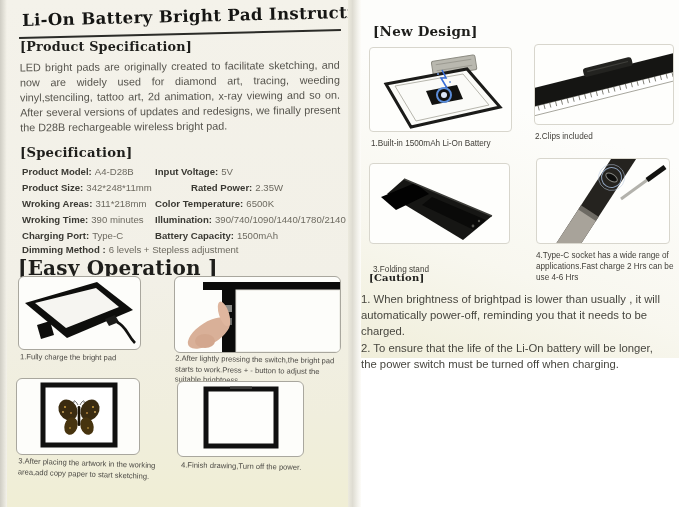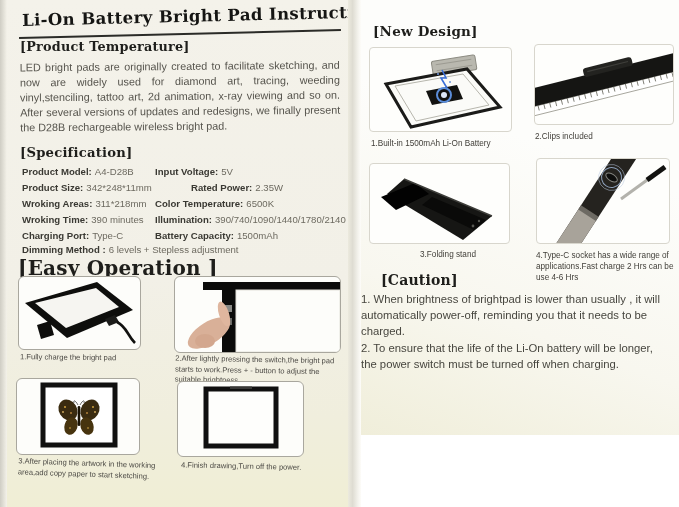--- a/index.html
+++ b/index.html
@@ -16,21 +16,21 @@
   }
   #left-edge-shadow {
     position:absolute; left:0; top:0; width:7px; height:507px;
     background:linear-gradient(90deg,#cfcdc4, #e9e7de 70%, #f4f2ea);
   }
   #page-gap {
     position:absolute; left:348px; top:0; width:13px; height:507px;
     background:linear-gradient(90deg,#eceade 0%, #dedcd2 35%, #f5f4ee 80%, #fdfcf9 100%);
   }
   #right-page {
-    position:absolute; left:361px; top:0; width:318px; height:435px;
+    position:absolute; left:361px; top:0; width:318px; height:358px;
     background:linear-gradient(200deg,#fdfdfb 35%, #f8f7ef 70%, #f0eeda 100%);
   }
   
   .shead {
     font-family:"DejaVu Serif","Liberation Serif",serif;
     font-weight:700; color:#1e1e1b; letter-spacing:.2px;
     position:absolute; white-space:nowrap;
   }
   #title {
     position:absolute; left:16px; top:7px; width:320px;
@@ -67,21 +67,21 @@
 </style>
 </head>
 <body>
 
 <div id="stage">
 
   <div id="left-page">
     <div id="title">Li-On Battery Bright Pad Instruction</div>
     <div id="title-rule"></div>
 
-    <div class="shead" style="left:14px; top:39px; font-size:12.8px;">[Product Temperature]</div>
+    <div class="shead" style="left:14px; top:39px; font-size:12.8px;">[Product Specification]</div>
     <div id="intro-body">LED bright pads are originally created to facilitate sketching, and now are widely used for diamond art, tracing, weeding vinyl,stenciling, tattoo art, 2d animation, x-ray viewing and so on. After several versions of updates and redesigns, we finally present the D28B rechargeable wireless bright pad.</div>
 
     <div class="shead" style="left:14px; top:145px; font-size:13.2px;">[Specification]</div>
 
     <div class="spec-row" style="left:16px; top:166px;">
       <span class="spec-label">Product Model:</span><span class="spec-value">A4-D28B</span>
     </div>
     <div class="spec-row" style="left:16px; top:182px;text-align:right;">
       <span class="spec-label">Product Size:</span><span class="spec-value">342*248*11mm</span>
     </div>
@@ -243,38 +243,38 @@
     <div class="fbox" style="left:8px; top:163px; width:141px; height:81px;">
       <svg width="139" height="79" viewBox="0 0 139 79">
         <polygon points="34,15 122,52 93,76 17,30" fill="#161614"></polygon>
         <polygon points="11,33 45,19 59,30 26,46" fill="#020202"></polygon>
         <line x1="34" y1="15" x2="122" y2="52" stroke="#3d3d39" stroke-width="1.4"></line>
         <polygon points="62,33 116,56 104,66 52,41" fill="#0a0a09"></polygon>
         <circle cx="103" cy="62" r="1.4" fill="#54544f"></circle>
         <circle cx="109" cy="57" r="1.2" fill="#54544f"></circle>
       </svg>
     </div>
-    <div class="fcap" style="left:12px; top:249px; width:120px;margin-left:47px;">3.Folding stand</div>
+    <div class="fcap" style="left:12px; top:264px; width:120px;">3.Folding stand</div>
 
     <div class="fbox" style="left:175px; top:158px; width:134px; height:86px;">
       <svg width="132" height="84" viewBox="0 0 132 84">
         <g transform="rotate(33 60 40)">
           <rect x="50" y="-22" width="21" height="122" fill="#25231f"></rect>
           <rect x="50" y="58" width="21" height="42" fill="#a8a39a"></rect>
           <rect x="50" y="54" width="21" height="5" fill="#6d6a63"></rect>
           <ellipse cx="60.5" cy="14" rx="6.5" ry="3.4" fill="#0d0d0c" stroke="#858580" stroke-width="1"></ellipse>
           <circle cx="60.5" cy="14" r="10" fill="none" stroke="#9db4d4" stroke-width="1" opacity="0.85"></circle>
           <circle cx="60.5" cy="14" r="13" fill="none" stroke="#b9c8de" stroke-width="0.8" opacity="0.6"></circle>
         </g>
         <line x1="128" y1="8" x2="84" y2="40" stroke="#b3b2ac" stroke-width="3"></line>
         <line x1="128" y1="8" x2="110" y2="21" stroke="#121210" stroke-width="5"></line>
       </svg>
     </div>
     <div class="fcap" style="left:175px; top:250px; width:142px;">4.Type-C socket has a wide range of applications.Fast charge 2 Hrs can be use 4-6 Hrs</div>
 
-    <div class="shead" style="left:8px; top:272px; font-size:14px;margin-left:12px;">[Caution]</div>
+    <div class="shead" style="left:8px; top:272px; font-size:10px;">[Caution]</div>
     <div id="caution-list">
       <div class="c-item">1. When brightness of brightpad is lower than usually , it will automatically power-off, reminding you that it needs to be charged.</div>
       <div class="c-item">2. To ensure that the life of the Li-On battery will be longer, the power switch must be turned off when charging.</div>
     </div>
   </div>
 
 </div>
 
 </body></html>

